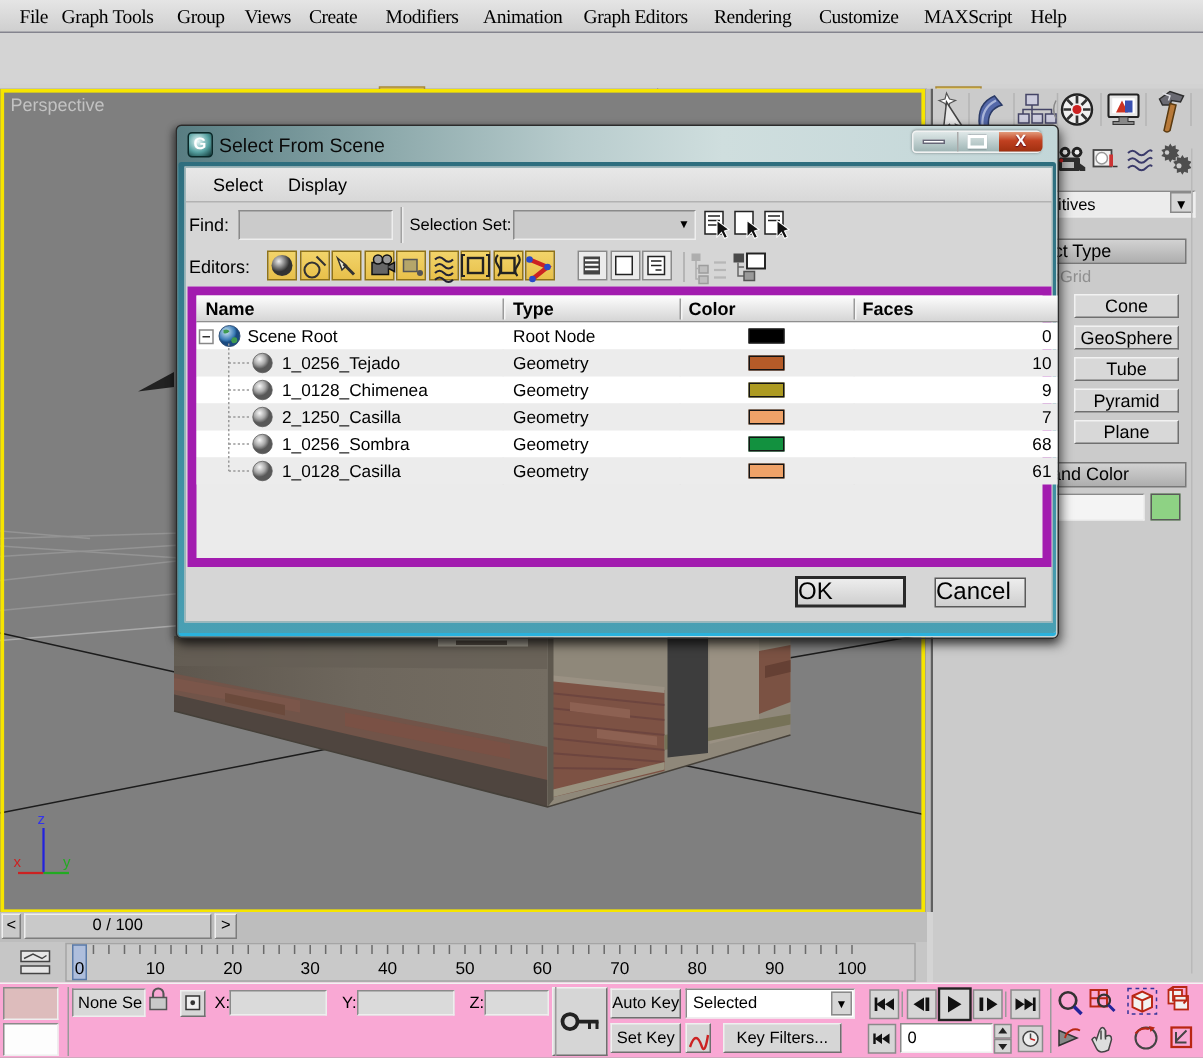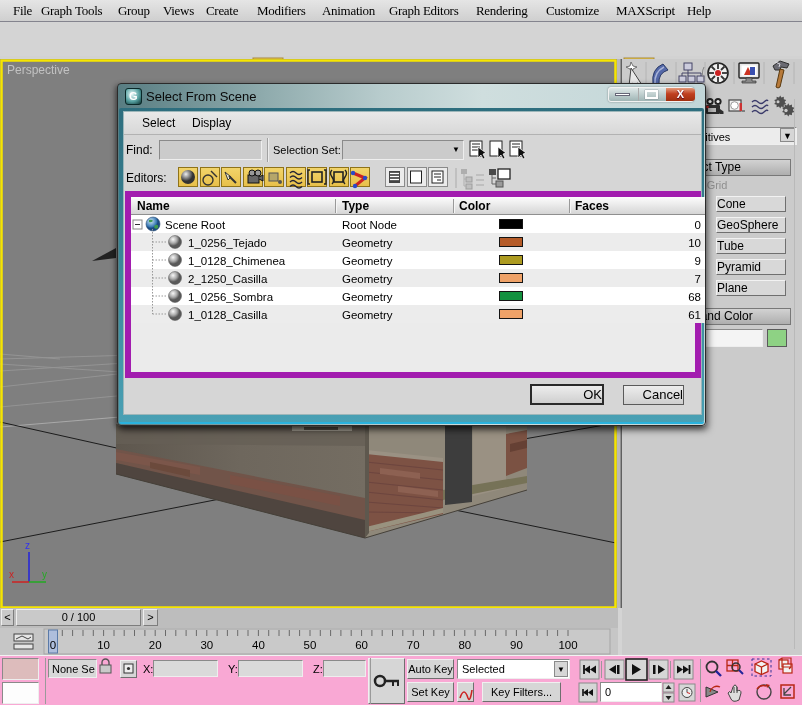--- a/index.html
+++ b/index.html
@@ -14,21 +14,21 @@
 #toolbar { left:0; top:22px; width:802px; height:37px; background:#d2d2d2; border-bottom:1px solid #989898;margin-top:34px; }
 
 #vp { left:0; top:59px; width:622px; height:549px; }
 
 #timeslider { left:0; top:608px; width:618px; height:20px; background:#bdbdbd; }
 .ts3d { position:absolute; background:#c9c9c9; border:1px solid; border-color:#efefef #7d7d7d #7d7d7d #efefef; font-size:11px; color:#000; text-align:center; }
 
 #trackbar { left:0; top:628px; width:618px; height:27px; background:#c6c6c6; }
 
 #cmdpanel { left:622px; top:59px; width:180px; height:596px; background:#cbcbcb; }
-.cpbtn { position:absolute; left:94px; width:70px; height:16px; background:#d8d8d8; border:1px solid; border-color:#f2f2f2 #6f6f6f #6f6f6f #f2f2f2; font-size:12px; line-height:14px; color:#000; }
+.cpbtn { position:absolute; left:94px; width:70px; height:16px; background:#d8d8d8; border:1px solid; border-color:#f2f2f2 #6f6f6f #6f6f6f #f2f2f2; font-size:12px; text-align:center; line-height:14px; color:#000; }
 .rollout { position:absolute; left:5px; width:164px; height:17px; background:linear-gradient(#d2d2d2,#aeaeae); border:1px solid #787878; font-size:12px; text-align:center; line-height:15px; color:#000; }
 
 #statusbar { left:0; top:655px; width:802px; height:62px; background:#f9a8d4; border-top:1px solid #f2f2f2; }
 .sbtn { position:absolute; background:#d6d6d6; border:1px solid; border-color:#f0f0f0 #6f6f6f #6f6f6f #f0f0f0; font-size:11px; color:#000; text-align:center; white-space:nowrap; }
 .sink { position:absolute; background:#dadada; border:1px solid; border-color:#8a8a8a #eee #eee #8a8a8a; font-size:11px; }
 .slabel { position:absolute; font-size:11px; color:#000; }
 
 #dialog { left:117px; top:83px; width:589px; height:343px; border-radius:4px;
   background:linear-gradient(90deg,#587d82,#8fabad 25%,#b8cccd 45%,#cfdede 62%,#c2d6d8);
   border:1px solid #2b2b2b;
@@ -42,21 +42,21 @@
 
 #tbl { position:absolute; left:1px; top:79px; width:576px; height:187px; background:#ebebeb; border:6px solid #a21caf; }
 #tblhead { position:absolute; left:0; top:0; width:574px; height:18px; background:linear-gradient(#fdfdfd,#d5d5d5); border-bottom:1px solid #8f8f8f; }
 .th { position:absolute; top:2px; font-size:12px; font-weight:bold; color:#000; }
 .hsep { position:absolute; top:2px; width:1px; height:14px; background:#9a9a9a; box-shadow:1px 0 0 #f5f5f5; }
 .trow { position:absolute; left:0; width:574px; height:18px; }
 .tcell { position:absolute; top:3.5px; font-size:11.5px; color:#000; }
 .swatch { position:absolute; left:368px; top:3.5px; width:24px; height:10px; border:1px solid #141414; }
 .colsep { position:absolute; top:18px; width:1px; height:108px; background:#dcdcdc; }
 
-.okbtn { position:absolute; font-size:13px; color:#000; text-align:right; }
+.okbtn { position:absolute; font-size:16px; color:#000; text-align:left; }
 </style>
 </head>
 <body>
 <div id="root">
 
 <div id="menubar" class="abs">
 <span style="left:13px">File</span>
       <span style="left:41px">Graph</span>
       <span style="left:75px">Tools</span>
       <span style="left:118px">Group</span>

